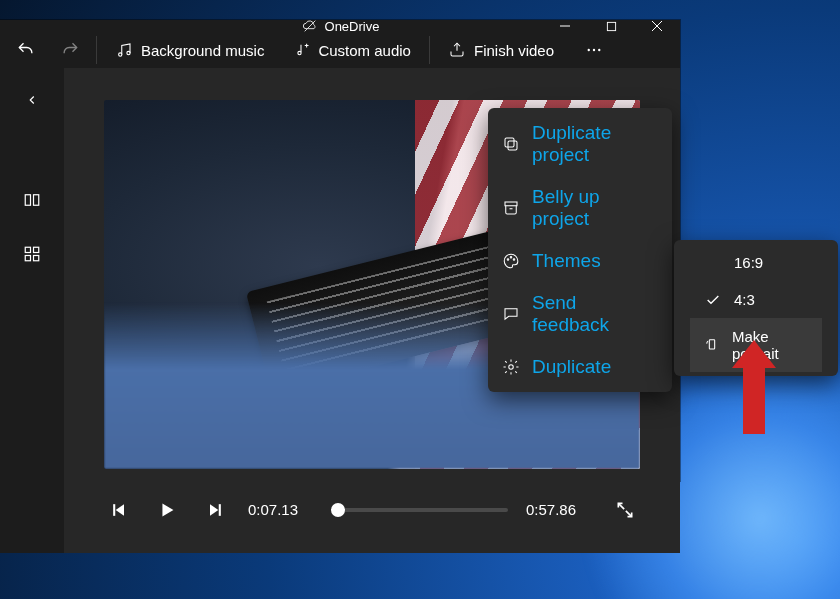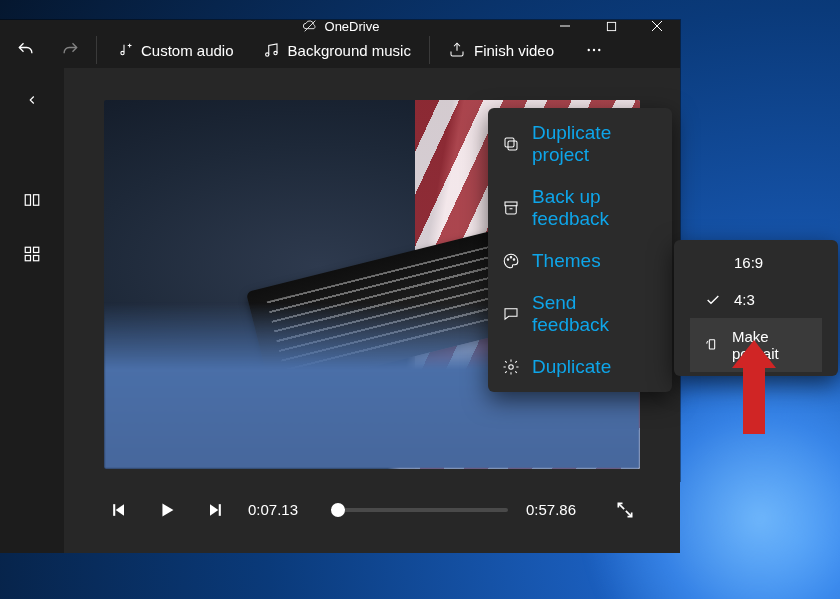--- a/index.html
+++ b/index.html
@@ -308,36 +308,36 @@
     <div class="tool-icon-btn" style="opacity:.45">
       <svg width="20" height="20" viewBox="0 0 24 24" fill="none" stroke="#fff" stroke-width="1.6">
           <path d="M15 14l5-5-5-5"></path>
           <path d="M20 9h-9a6 6 0 00-6 6v1"></path>
         </svg>
     </div>
     <div class="toolbar-divider"></div>
     <div class="tool-btn">
       <span class="ico">
         <svg viewBox="0 0 24 24" width="18" height="18">
+            <path d="M9 18V6l11-2v12"></path>
+            <circle cx="7" cy="18" r="2.2"></circle>
+            <circle cx="18" cy="16" r="2.2"></circle>
+          </svg>
+      </span>
+      <span>Background music</span>
+    </div>
+    <div class="tool-btn">
+      <span class="ico">
+        <svg viewBox="0 0 24 24" width="18" height="18">
             <path d="M12 5v10"></path>
             <circle cx="10" cy="16" r="2.2"></circle>
             <path d="M17 6h5M19.5 3.5v5"></path>
           </svg>
       </span>
       <span>Custom audio</span>
-    </div>
-    <div class="tool-btn">
-      <span class="ico">
-        <svg viewBox="0 0 24 24" width="18" height="18">
-            <path d="M9 18V6l11-2v12"></path>
-            <circle cx="7" cy="18" r="2.2"></circle>
-            <circle cx="18" cy="16" r="2.2"></circle>
-          </svg>
-      </span>
-      <span>Background music</span>
     </div>
     <div class="toolbar-divider"></div>
     <div class="tool-btn">
       <span class="ico">
         <svg viewBox="0 0 24 24" width="18" height="18">
             <path d="M4 14v4a2 2 0 002 2h12a2 2 0 002-2v-4"></path>
             <path d="M12 3v10"></path>
             <path d="M8 7l4-4 4 4"></path>
           </svg>
       </span>
@@ -436,21 +436,21 @@
     <span>Duplicate project</span>
   </div>
   <div class="dropdown-item">
     <span class="ico">
         <svg viewBox="0 0 24 24" width="18" height="18">
           <rect x="4" y="4" width="16" height="5"></rect>
           <path d="M5 9v9a2 2 0 002 2h10a2 2 0 002-2V9"></path>
           <line x1="10" y1="13" x2="14" y2="13"></line>
         </svg>
       </span>
-    <span>Back up feedback</span>
+    <span>Belly up project</span>
   </div>
   <div class="dropdown-item">
     <span class="ico">
         <svg viewBox="0 0 24 24" width="18" height="18">
           <path d="M12 3a9 9 0 100 18c1.5 0 2-1 2-2s-.5-2 1-2h2a4 4 0 004-4 9 9 0 00-9-10z"></path>
           <circle cx="8" cy="10" r="1"></circle>
           <circle cx="12" cy="7" r="1"></circle>
           <circle cx="16" cy="10" r="1"></circle>
         </svg>
       </span>

